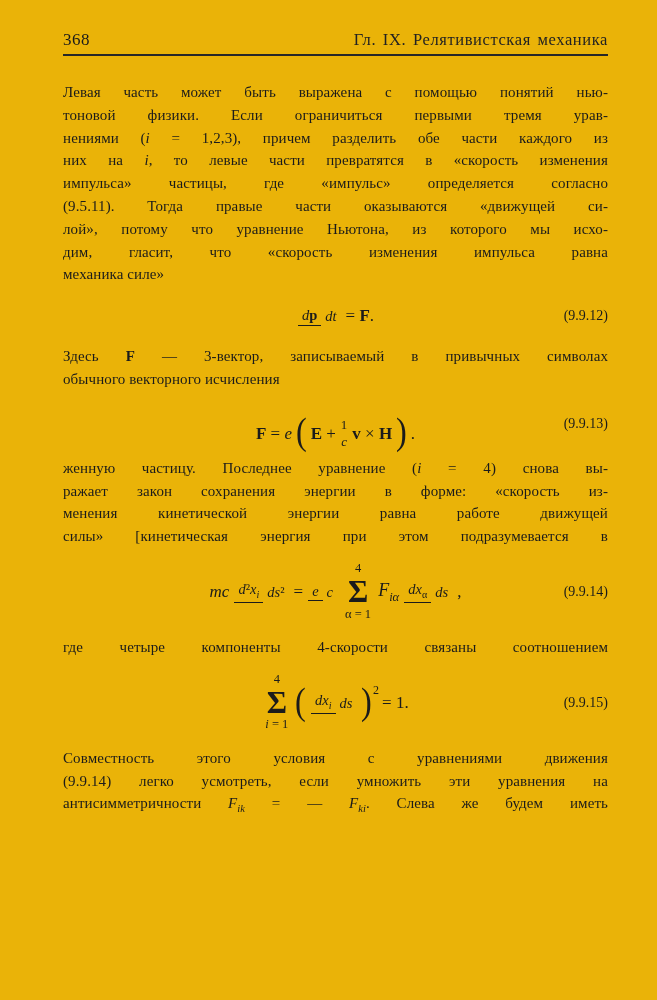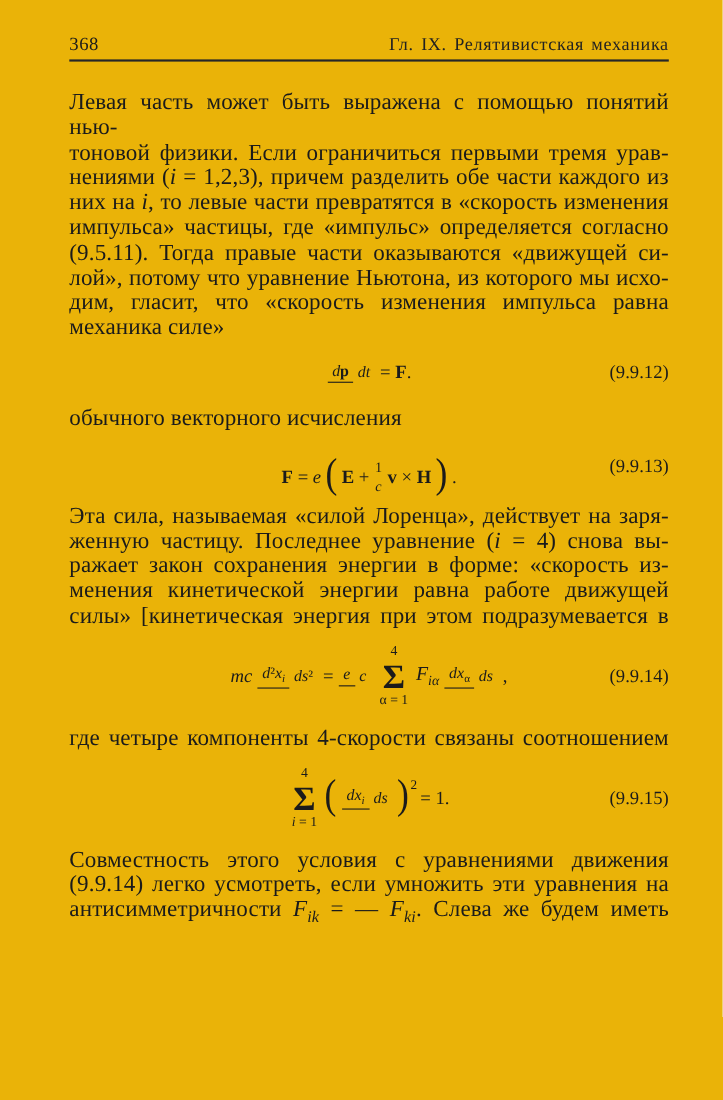--- a/index.html
+++ b/index.html
@@ -42,21 +42,21 @@
     color: #222;
   }
   .rule {
     height: 0;
     border-top: 2.4px solid #272727;
     margin-top: 3px;
   }
   
   .para { margin: 0; }
   .para .line {
-    font-size: 21px;
+    font-size: 15px;
     line-height: 22.8px;
     text-align: justify;
     text-align-last: justify;
     white-space: normal;
     letter-spacing: 0.1px;
   }
   .para .line.last { text-align-last: left; }
   .para.indented .line:first-child { text-indent: 26px; }
   .gap-after-rule { height: 25px; }
   i { font-style: italic; }
@@ -67,21 +67,21 @@
     position: relative;
     display: flex;
     justify-content: center;
     align-items: center;
   }
   .eqno {
     position: absolute;
     right: 0;
     top: 50%;
     transform: translateY(-50%);
-    font-size: 17px;
+    font-size: 14px;
   }
   .math {
     display: inline-flex;
     align-items: center;
     font-size: 17px;
   }
   .mtext { padding: 0 2px; }
   .frac {
     display: inline-flex;
     flex-direction: row;
@@ -169,41 +169,41 @@
         <span class="frac">
           <span class="fnum"><i>d</i><b>p</b></span>
           <span class="fden"><i>dt</i></span>
         </span>
         <span class="mtext">= <b>F</b>.</span>
       </span>
       <span class="eqno">(9.9.12)</span>
     </div>
 
     <div class="para">
+        <div class="line">Здесь <b>F</b> — 3-вектор, записываемый в привычных символах</div>
         <div class="line last">обычного векторного исчисления</div>
       </div>
 
     <div class="eqrow eq-13">
       <span class="math">
         <span class="mtext"><b>F</b> = <i>e</i></span>
         <span class="bigp">(</span>
         <span class="mtext"><b>E</b> +</span>
         <span class="stack">
           <span>1</span>
           <span><i>c</i></span>
         </span>
         <span class="mtext"><b>v</b> × <b>H</b></span>
         <span class="bigp">)</span>
         <span class="mtext">.</span>
       </span>
       <span class="eqno">(9.9.13)</span>
     </div>
 
     <div class="para">
-        <div class="line">Эта сила, называемая «силой Лоренца», действует на заря-</div>
         <div class="line">женную частицу. Последнее уравнение (<i>i</i> = 4) снова вы-</div>
         <div class="line">ражает закон сохранения энергии в форме: «скорость из-</div>
         <div class="line">менения кинетической энергии равна работе движущей</div>
         <div class="line">силы» [кинетическая энергия при этом подразумевается в</div>
       </div>
 
 
     <div class="eqrow eq-14">
       <span class="math">
         <span class="mtext"><i>mc</i></span>

